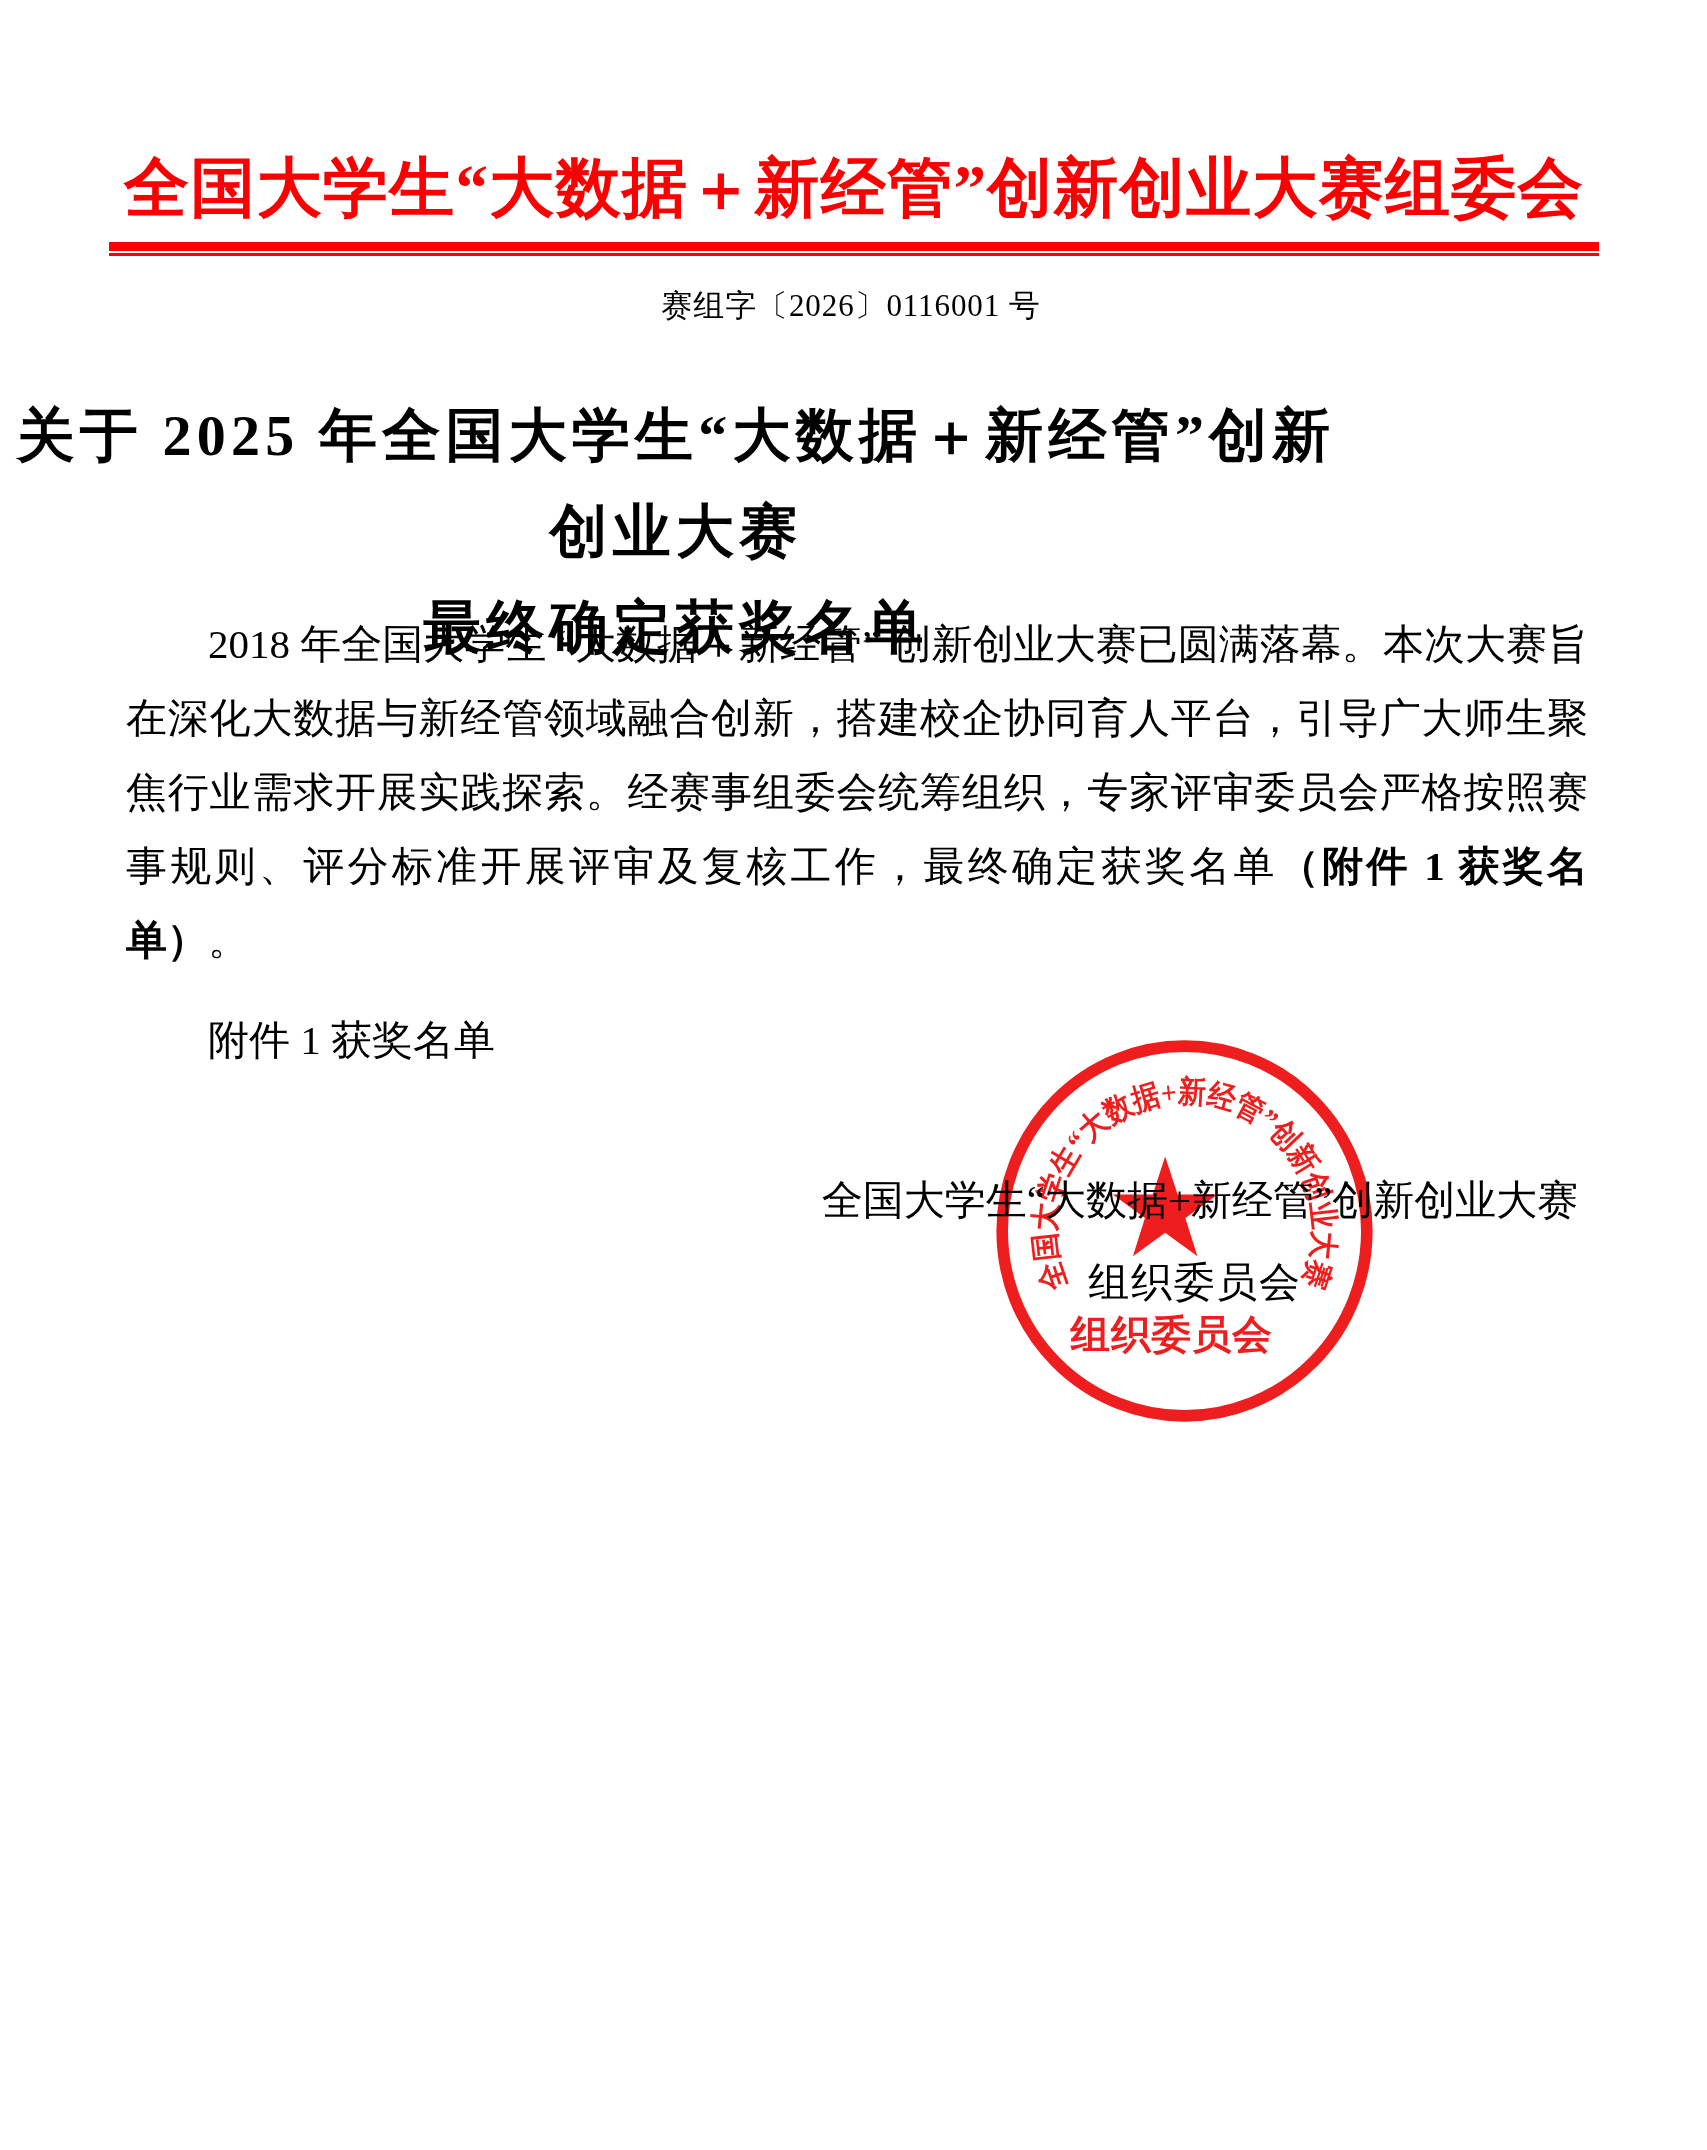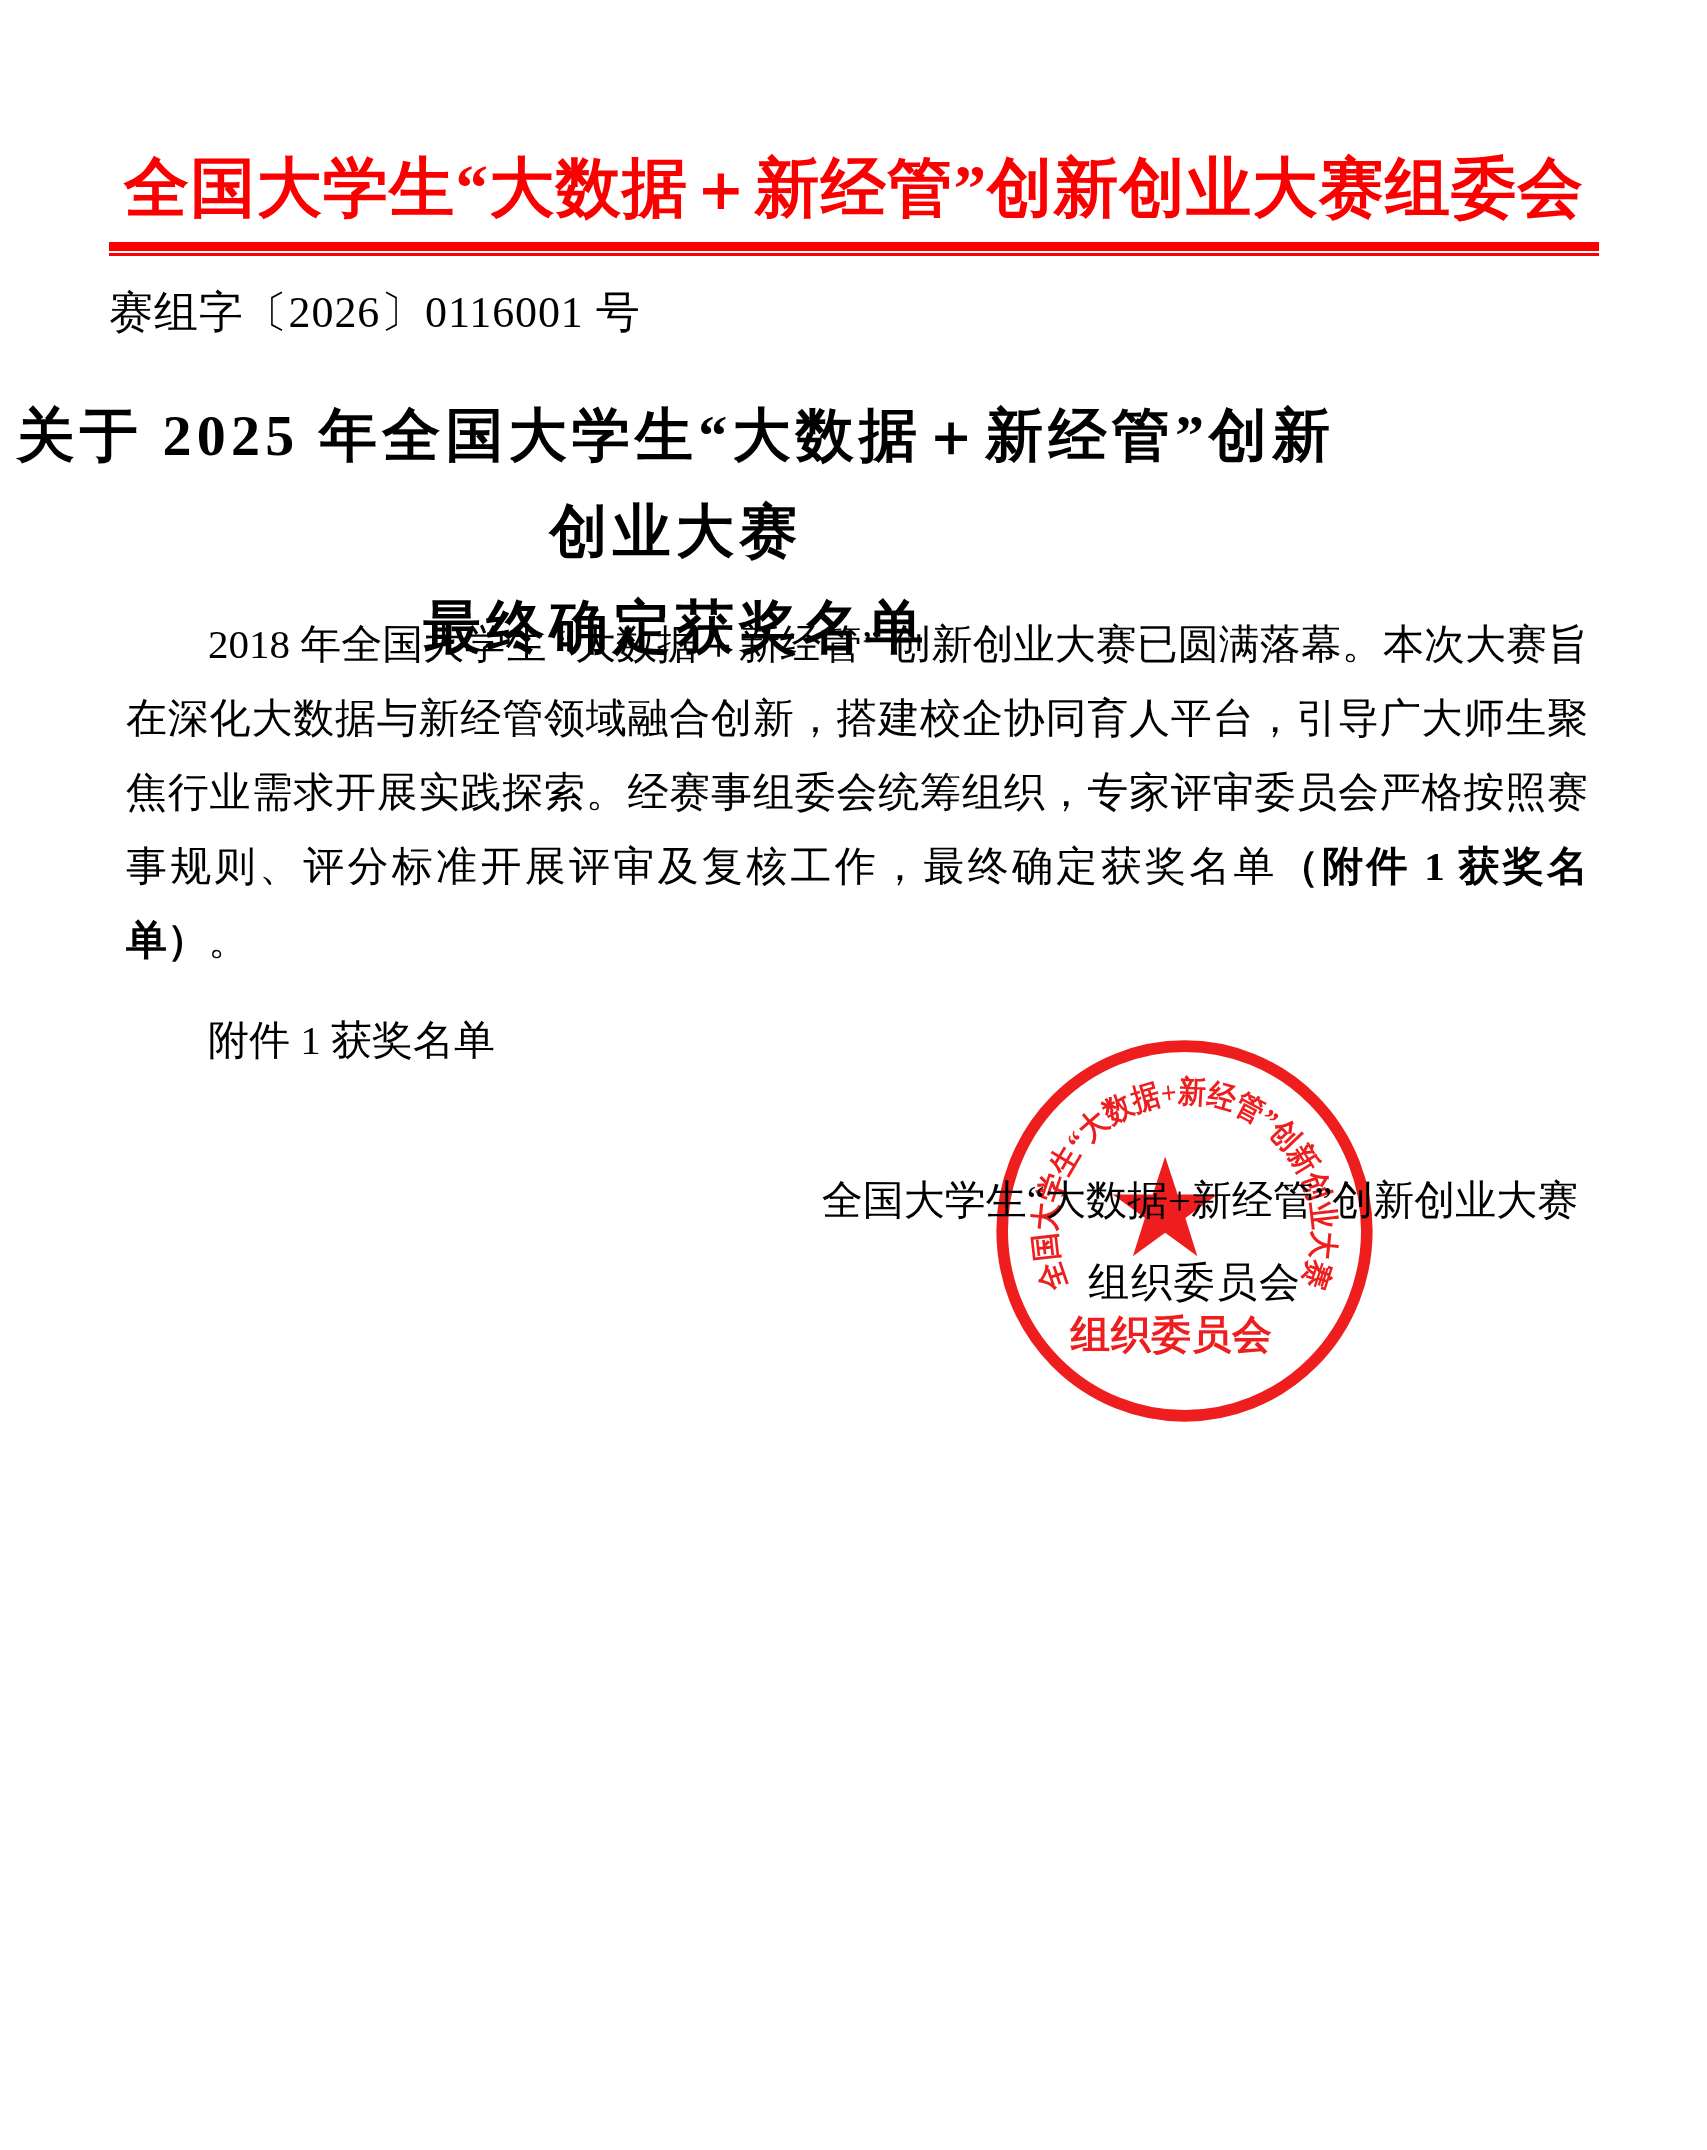--- a/index.html
+++ b/index.html
@@ -25,22 +25,22 @@
   .rule-thick{
     position:absolute;left:109px;top:242px;width:1490px;height:8.6px;
     background:#fb0000;
   }
   .rule-thin{
     position:absolute;left:109px;top:253px;width:1490px;height:2.6px;
     background:#fb0000;
   }
   .doc-number{
     position:absolute;left:109px;top:287px;width:1484px;
-    text-align:left;
-    font-size:44px;line-height:1.2;
+    text-align:center;
+    font-size:31px;line-height:1.2;
     letter-spacing:0.9px;
     white-space:nowrap;
   }
   .title{
     position:absolute;left:0;top:388px;width:1352px;
     text-align:center;
     font-weight:bold;
     font-size:58px;line-height:96px;
     letter-spacing:5.2px;
   }

